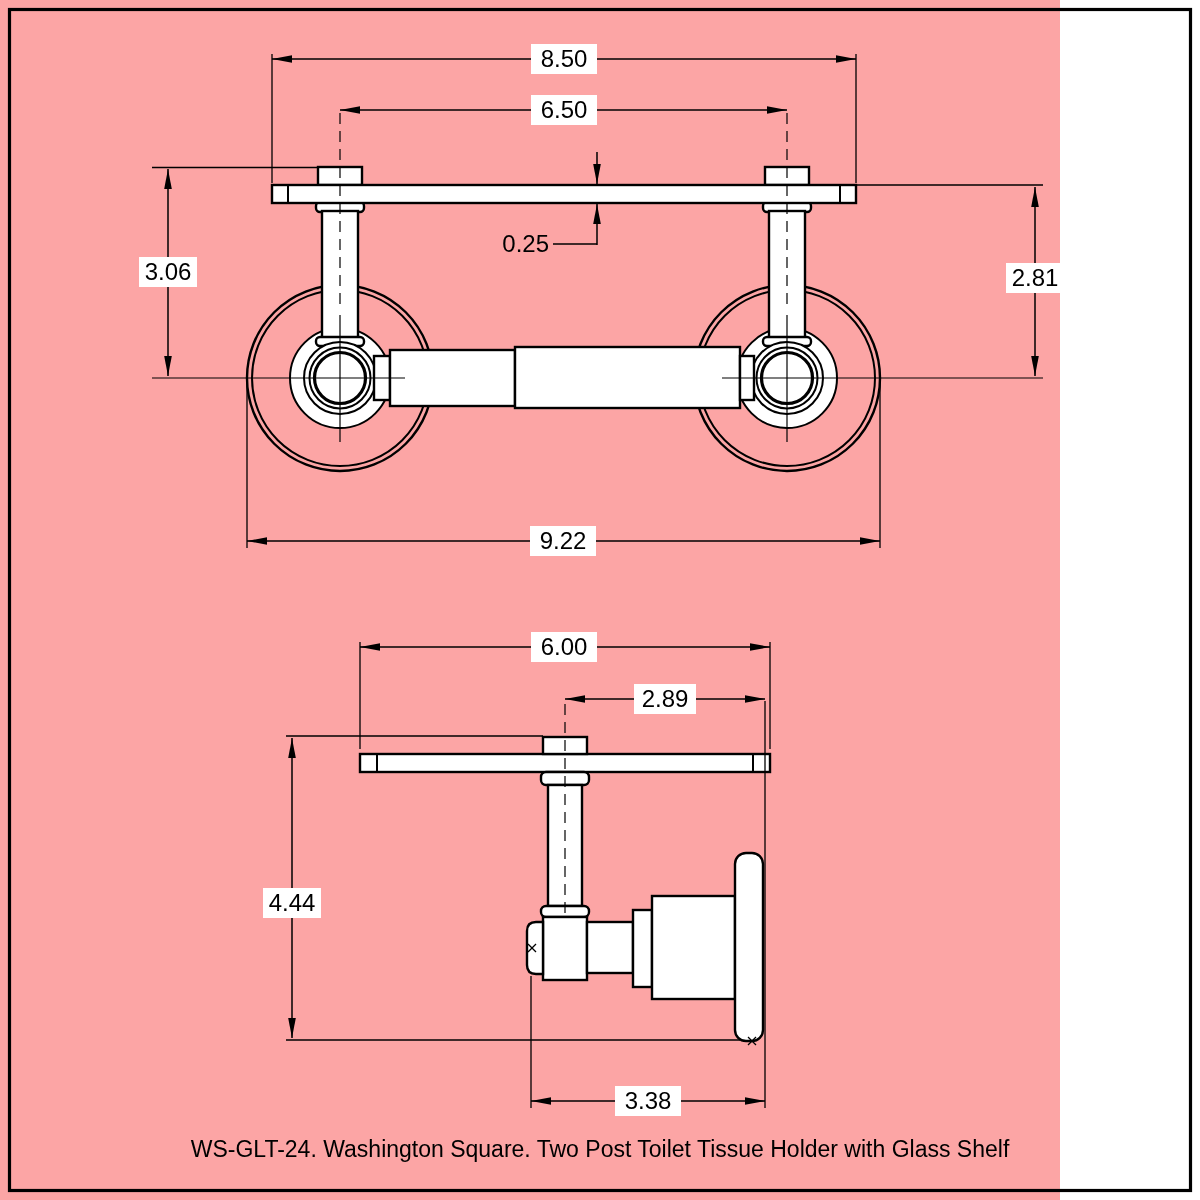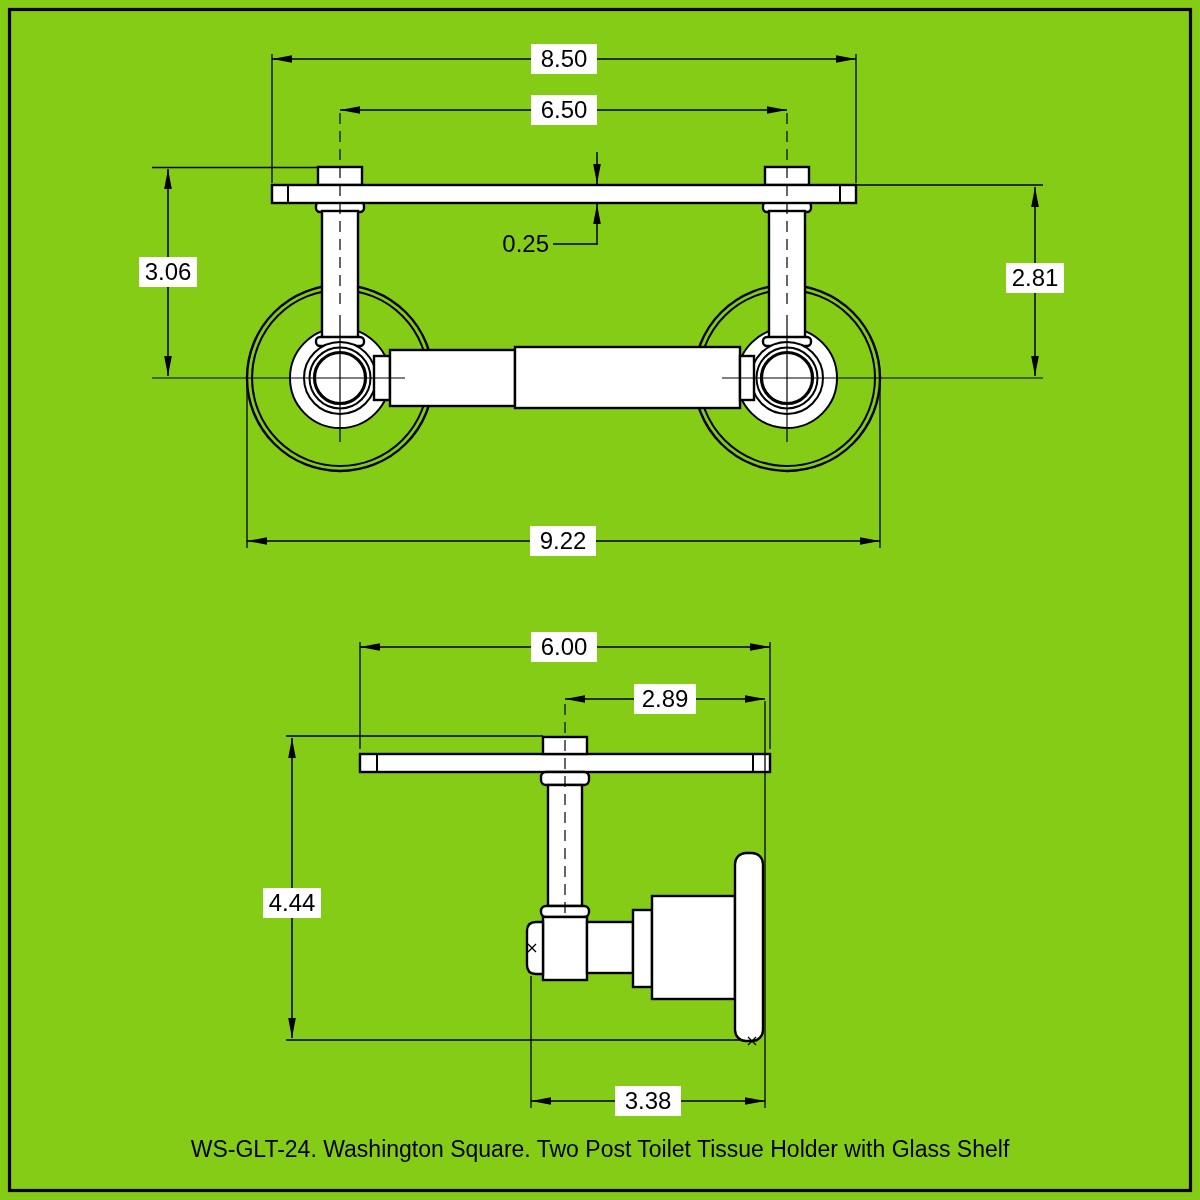--- a/index.html
+++ b/index.html
@@ -1,16 +1,16 @@
 <!DOCTYPE html>
 <html><head>
 <meta charset="utf-8">
 <style>
   html,body{margin:0;padding:0;background:#fff;}
-  .page{width:1200px;height:1200px;background:#84cc16;position:relative;
+  .page{width:1060px;height:1200px;background:#fca5a5;position:relative;
         font-family:"Liberation Sans", sans-serif;}
   svg{display:block;}
   .part{fill:#fff;stroke:#000;stroke-width:2.4;}
   .partn{fill:none;stroke:#000;stroke-width:2.4;}
   .ring2{fill:none;stroke:#000;stroke-width:2;}
   .ringw{fill:#fff;stroke:#000;stroke-width:2;}
   .bore{fill:#fff;stroke:#000;stroke-width:3.2;}
   .dim{stroke:#000;stroke-width:1.5;fill:none;}
   .ext{stroke:#000;stroke-width:1.3;fill:none;}
   .cline{stroke:#000;stroke-width:1.2;fill:none;}

